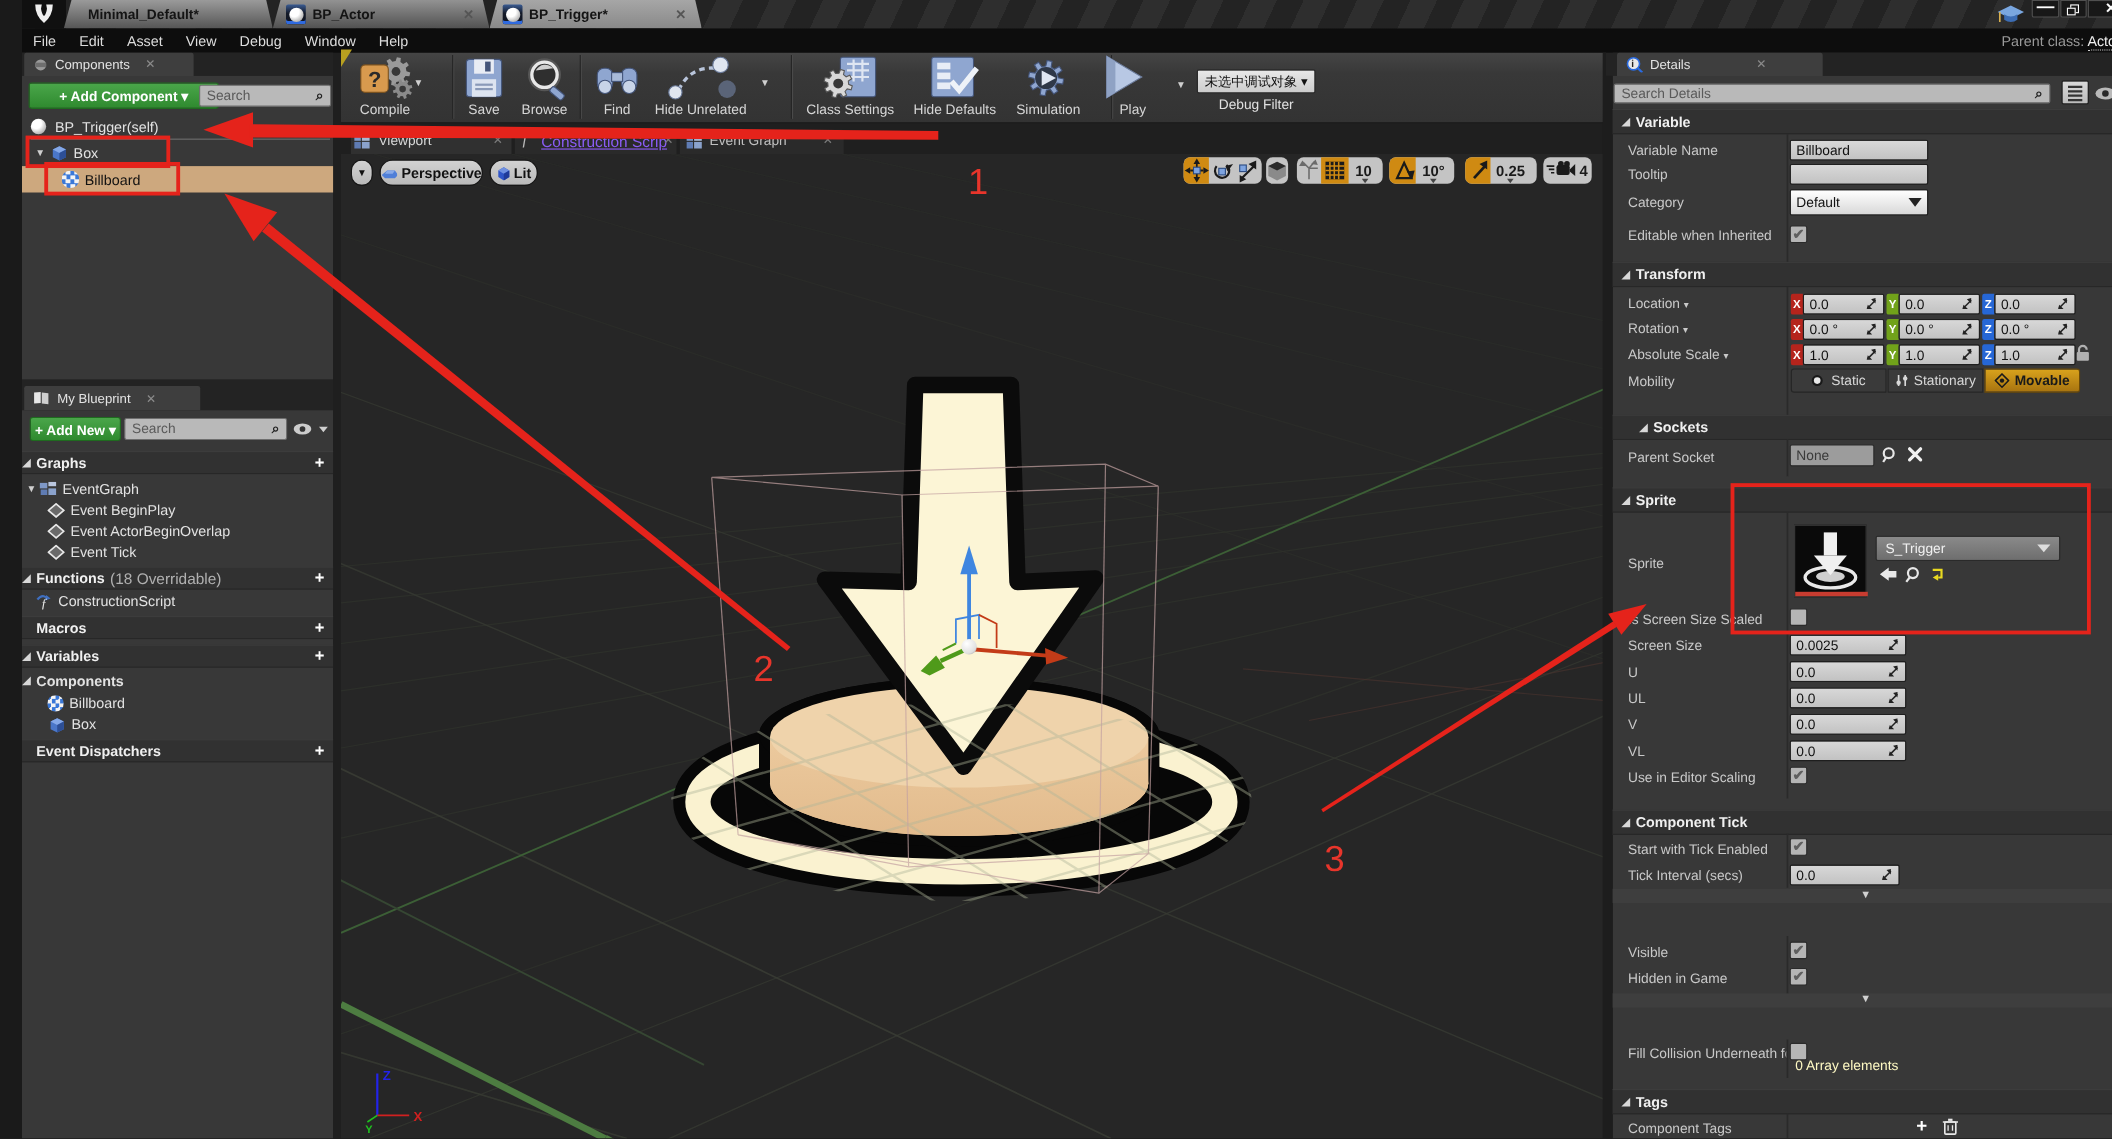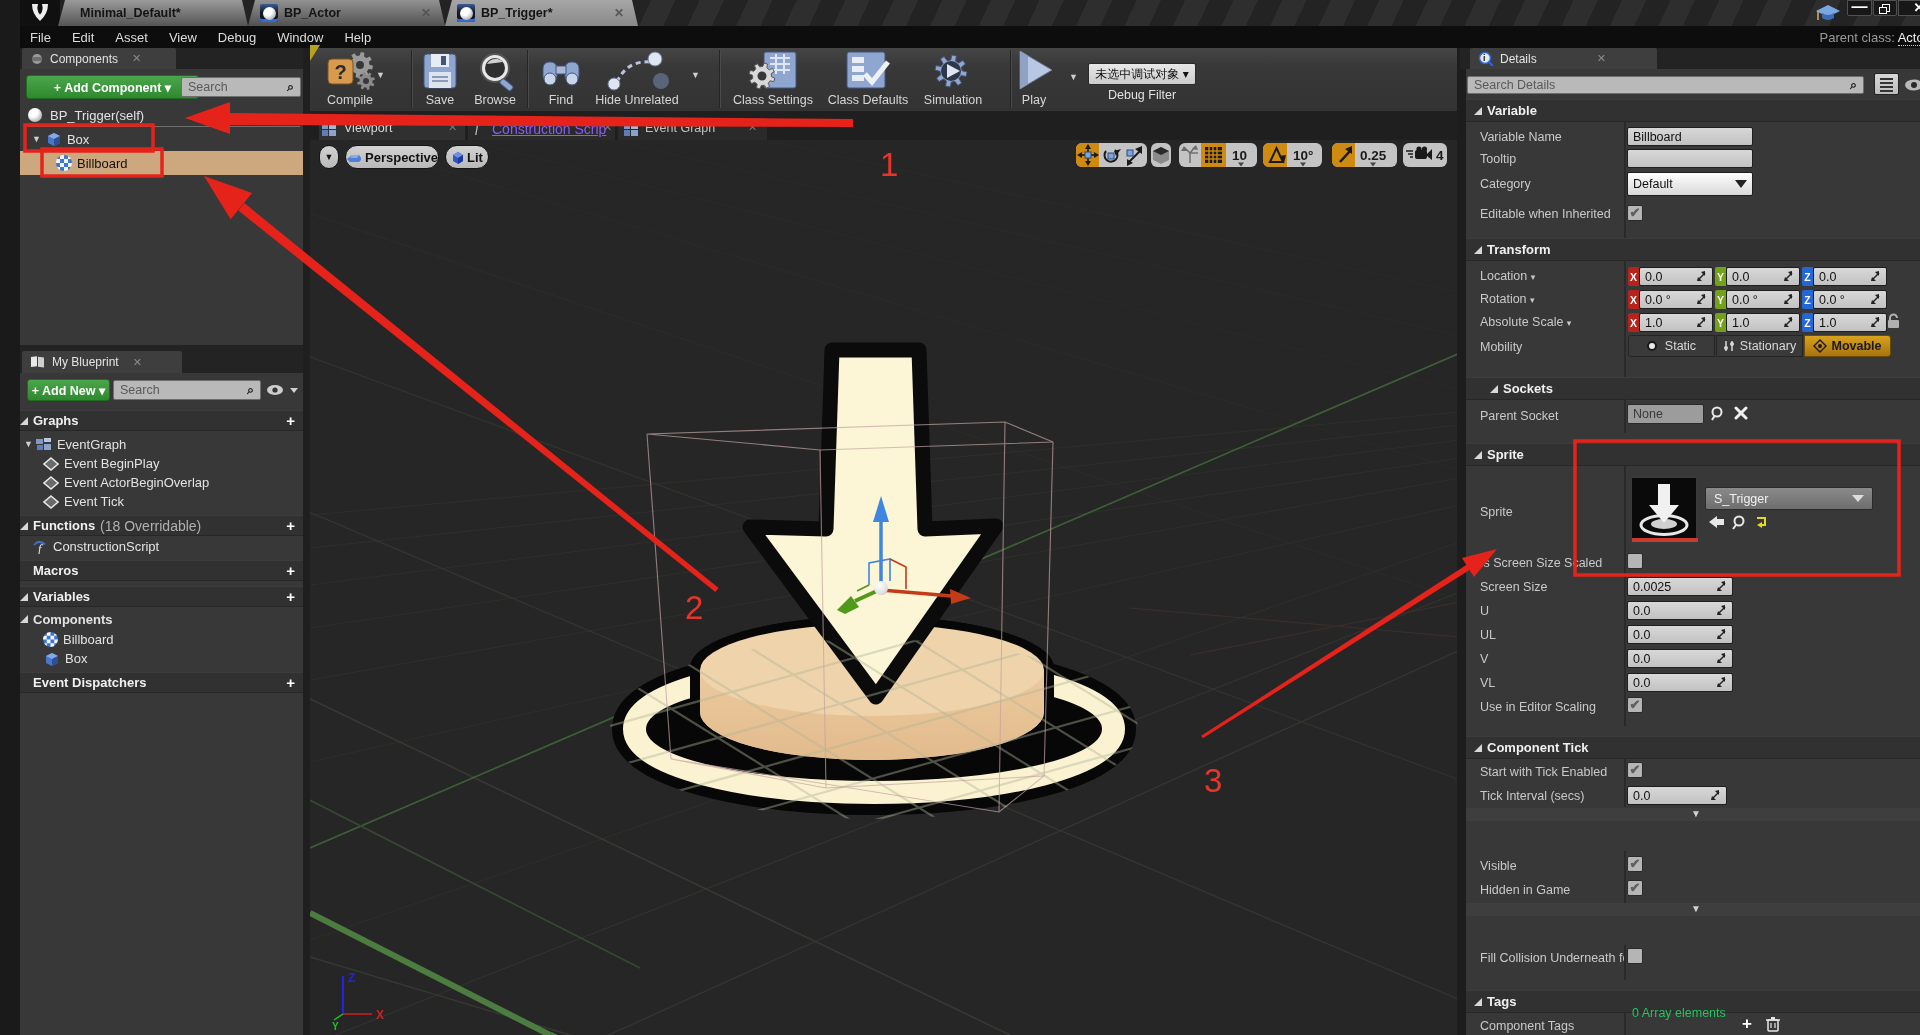--- a/index.html
+++ b/index.html
@@ -317,34 +317,34 @@
         <svg width="50" height="42">
       <rect x="4" y="2" width="38" height="36" rx="2" fill="#8fa6d0" stroke="#44557a"></rect>
       <g fill="#e8edf6">
             <rect x="9" y="7" width="12" height="6"></rect>
             <rect x="9" y="16" width="12" height="6"></rect>
             <rect x="9" y="25" width="12" height="6"></rect>
           </g>
       <path d="M22 24 l7 8 l16 -20" stroke="#eef2f8" stroke-width="5" fill="none"></path>
     </svg>
       </span>
-    <span class="tl">Class Defaults</span>
+    <span class="tl">Hide Defaults</span>
   </div>
   <div class="tbtn" style="left:898px;width:70px;">
     <span class="ic">
         <svg width="52" height="42">
       <polygon points="40.0,21.9 39.1,26.4 34.0,25.6 32.0,28.5 34.6,33.0 30.9,35.4 27.8,31.3 24.3,32.0 23.1,37.0 18.6,36.1 19.4,31.0 16.5,29.0 12.0,31.6 9.6,27.9 13.7,24.8 13.0,21.3 8.0,20.1 8.9,15.6 14.0,16.4 16.0,13.5 13.4,9.0 17.1,6.6 20.2,10.7 23.7,10.0 24.9,5.0 29.4,5.9 28.6,11.0 31.5,13.0 36.0,10.4 38.4,14.1 34.3,17.2 35.0,20.7" fill="#8fa6d0" stroke="#44557a"></polygon>
       <circle cx="24" cy="21" r="10" fill="#2f3848"></circle>
       <polygon points="20,14 33,21 20,28" fill="#dfe6f2"></polygon>
     </svg>
       </span>
     <span class="tl">Simulation</span>
   </div>
   <div class="toolsep" style="left:990px;"></div>
-  <div class="tbtn" style="left:986px;width:56px;">
+  <div class="tbtn" style="left:966px;width:56px;align-items:flex-end;">
     <span class="ic">
         <svg width="44" height="44">
       <polygon points="8,3 40,22 8,41" fill="#b8c8e4" stroke="#6a7a9a"></polygon>
       <polygon points="8,3 16,8 16,36 8,41" fill="#8fa2c4"></polygon>
     </svg>
       </span>
     <span class="tl">Play</span>
   </div>
   <div class="abs" style="left:1049px;top:72px;color:#cfcfcf;font-size:9px;">▼</div>
   <div class="abs" style="left:1068px;top:63px;width:108px;height:22px;background:linear-gradient(#e8e8e8,#cccccc);border:1px solid #2a2a2a;border-radius:2px;color:#111;font-size:12px;display:flex;align-items:center;justify-content:center;">未选中调试对象 ▾</div>
@@ -779,21 +779,21 @@
   <div class="chk" style="left:1607px;top:856px;">✔</div>
   <div class="dlabel" style="left:1460px;top:883px;">Hidden in Game</div>
   <div class="chk" style="left:1607px;top:880px;">✔</div>
   <div class="abs" style="left:1446px;top:903px;width:460px;height:13px;background:#3e3e3e;text-align:center;color:#d0d0d0;font-size:10px;line-height:12px;">▼</div>
 
   <div class="dlabel" style="left:1460px;top:951px;width:144px;overflow:hidden;">Fill Collision Underneath for N</div>
   <div class="chk" style="left:1607px;top:948px;"></div>
 
   <div class="sechead" style="left:1446px;top:990px;width:460px;height:23px;"><span class="exp" style="margin-left:8px;"></span>Tags</div>
   <div class="dlabel" style="left:1460px;top:1019px;">Component Tags</div>
-  <div class="dlabel" style="left:1612px;top:1006px;color:#22c55e;">0 Array elements</div>
+  <div class="dlabel" style="left:1612px;top:962px;color:#fef9c3;">0 Array elements</div>
   <div class="abs" style="left:1722px;top:1014px;color:#fff;font-size:17px;font-weight:bold;">+</div>
   <svg class="abs" style="left:1746px;top:1016px;" width="14" height="16">
       <rect x="2" y="4" width="10" height="11" rx="1" fill="none" stroke="#e8e8e8" stroke-width="1.5"></rect>
       <line x1="0" y1="4" x2="14" y2="4" stroke="#e8e8e8" stroke-width="1.5"></line>
       <rect x="5" y="1" width="4" height="2" fill="#e8e8e8"></rect>
       <line x1="5" y1="7" x2="5" y2="12" stroke="#e8e8e8" stroke-width="1.2"></line>
       <line x1="9" y1="7" x2="9" y2="12" stroke="#e8e8e8" stroke-width="1.2"></line>
     </svg>
 
   <svg class="abs" style="left:1604px;top:48px;" width="2" height="987">

